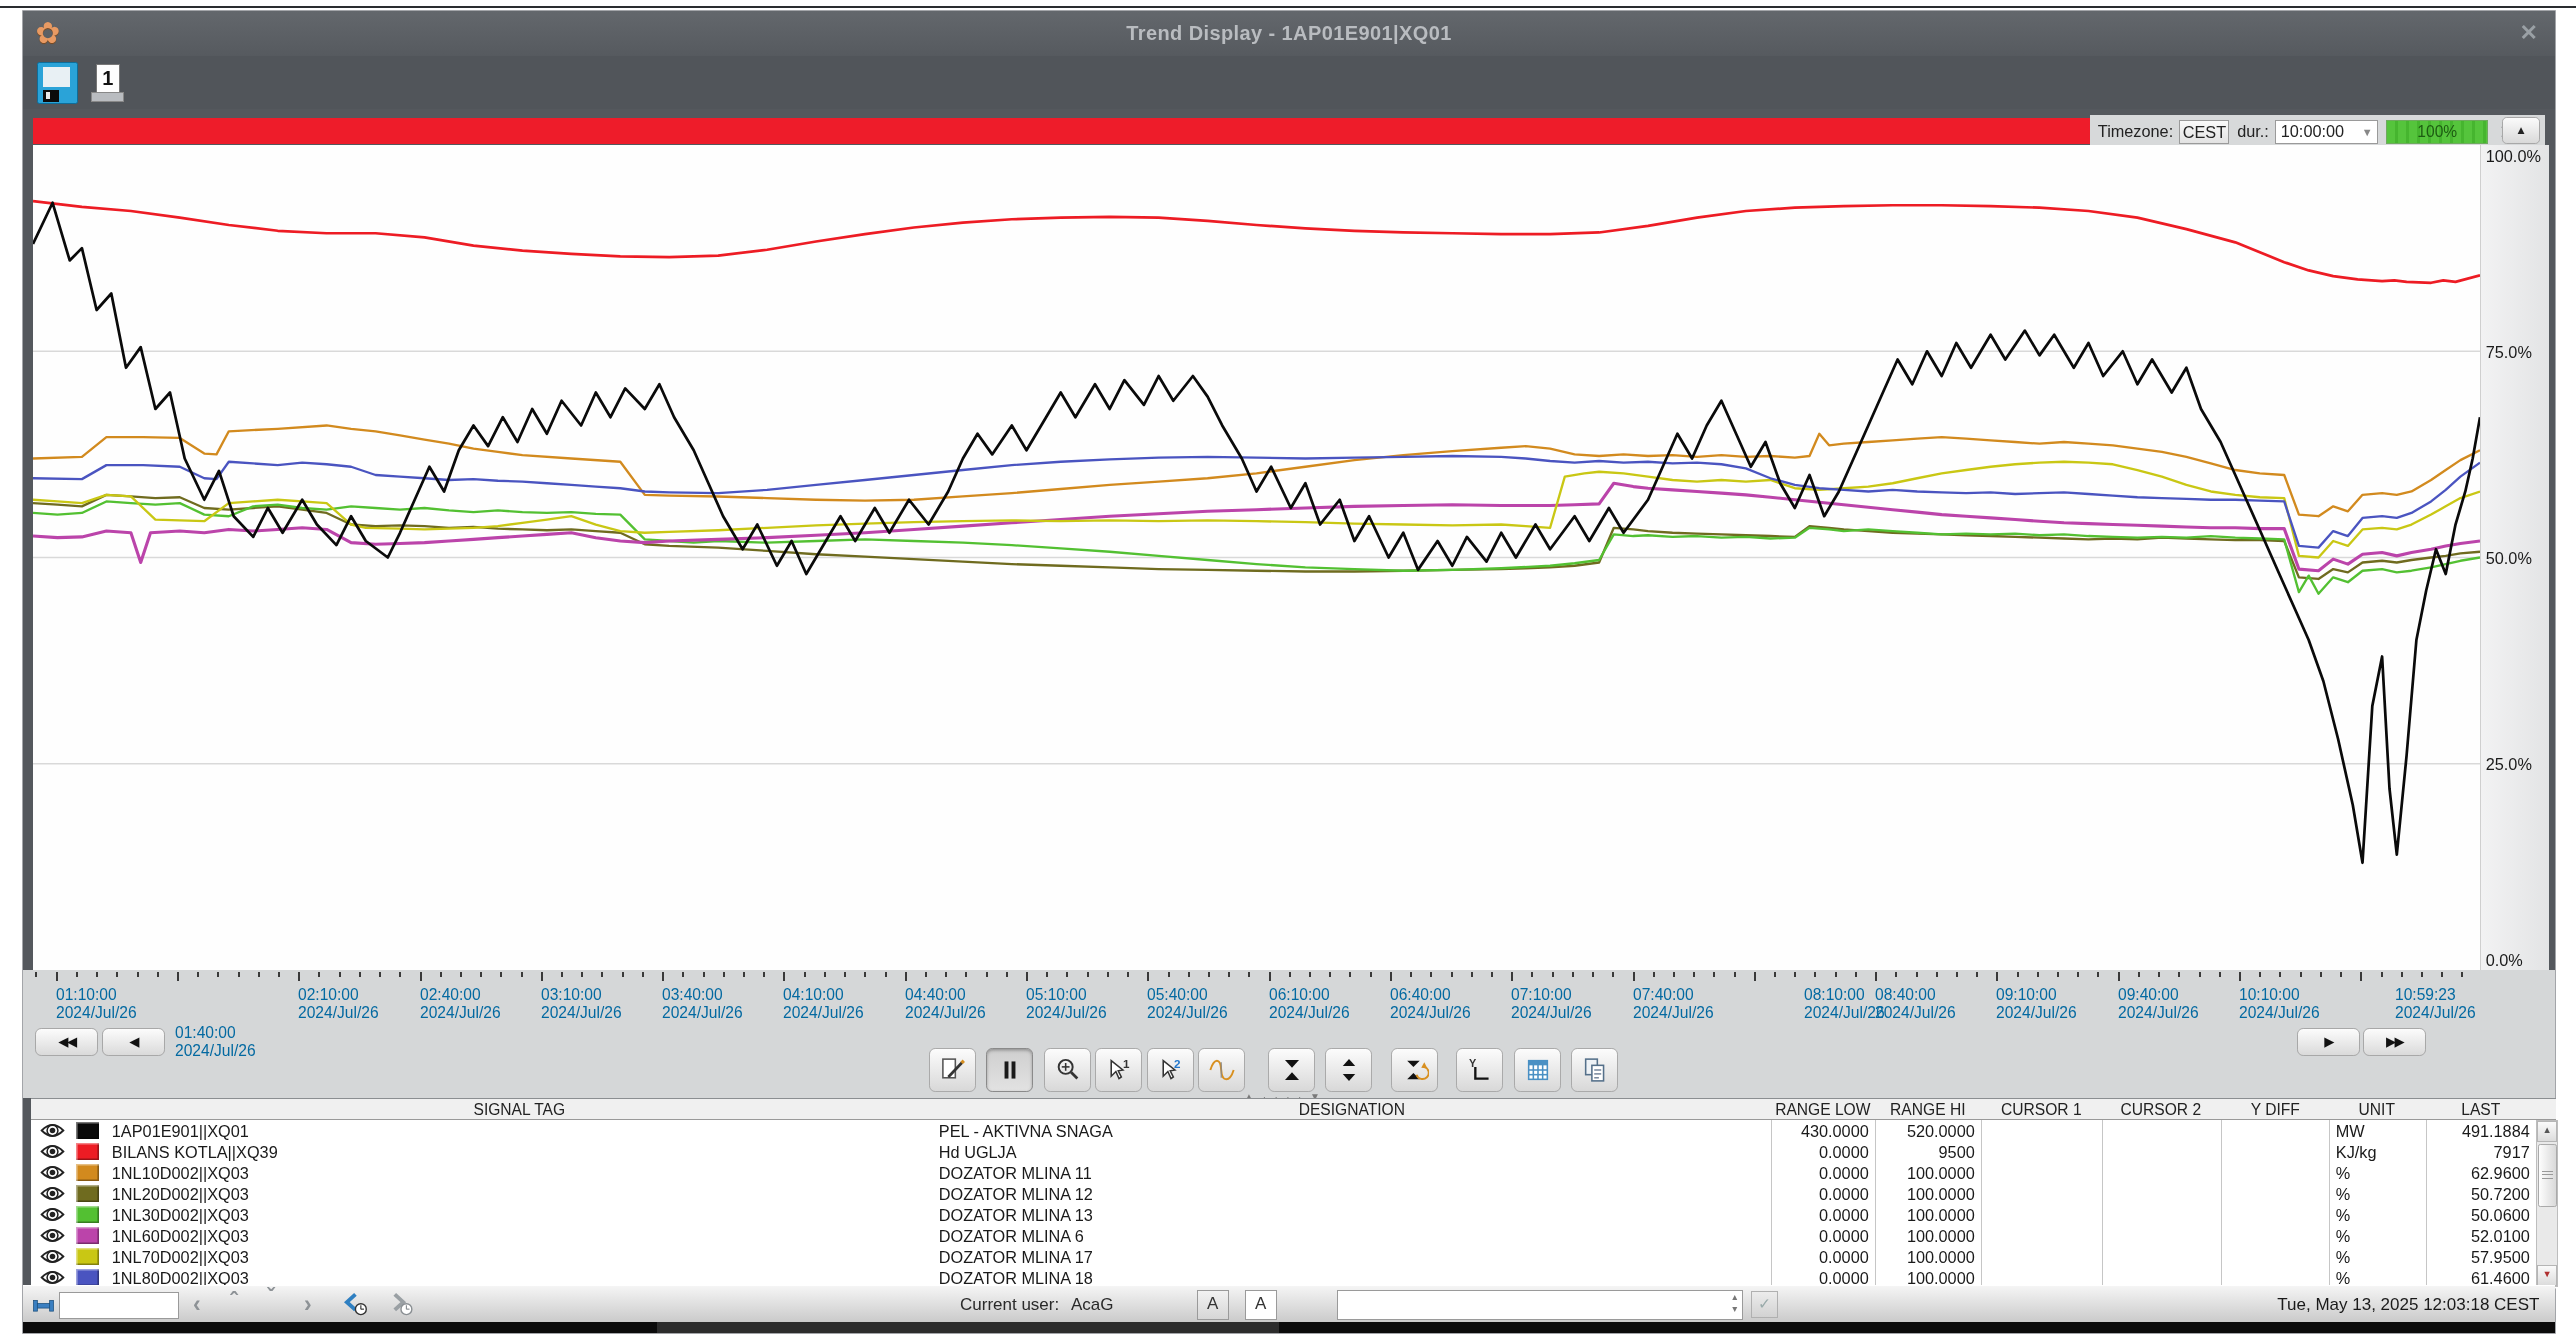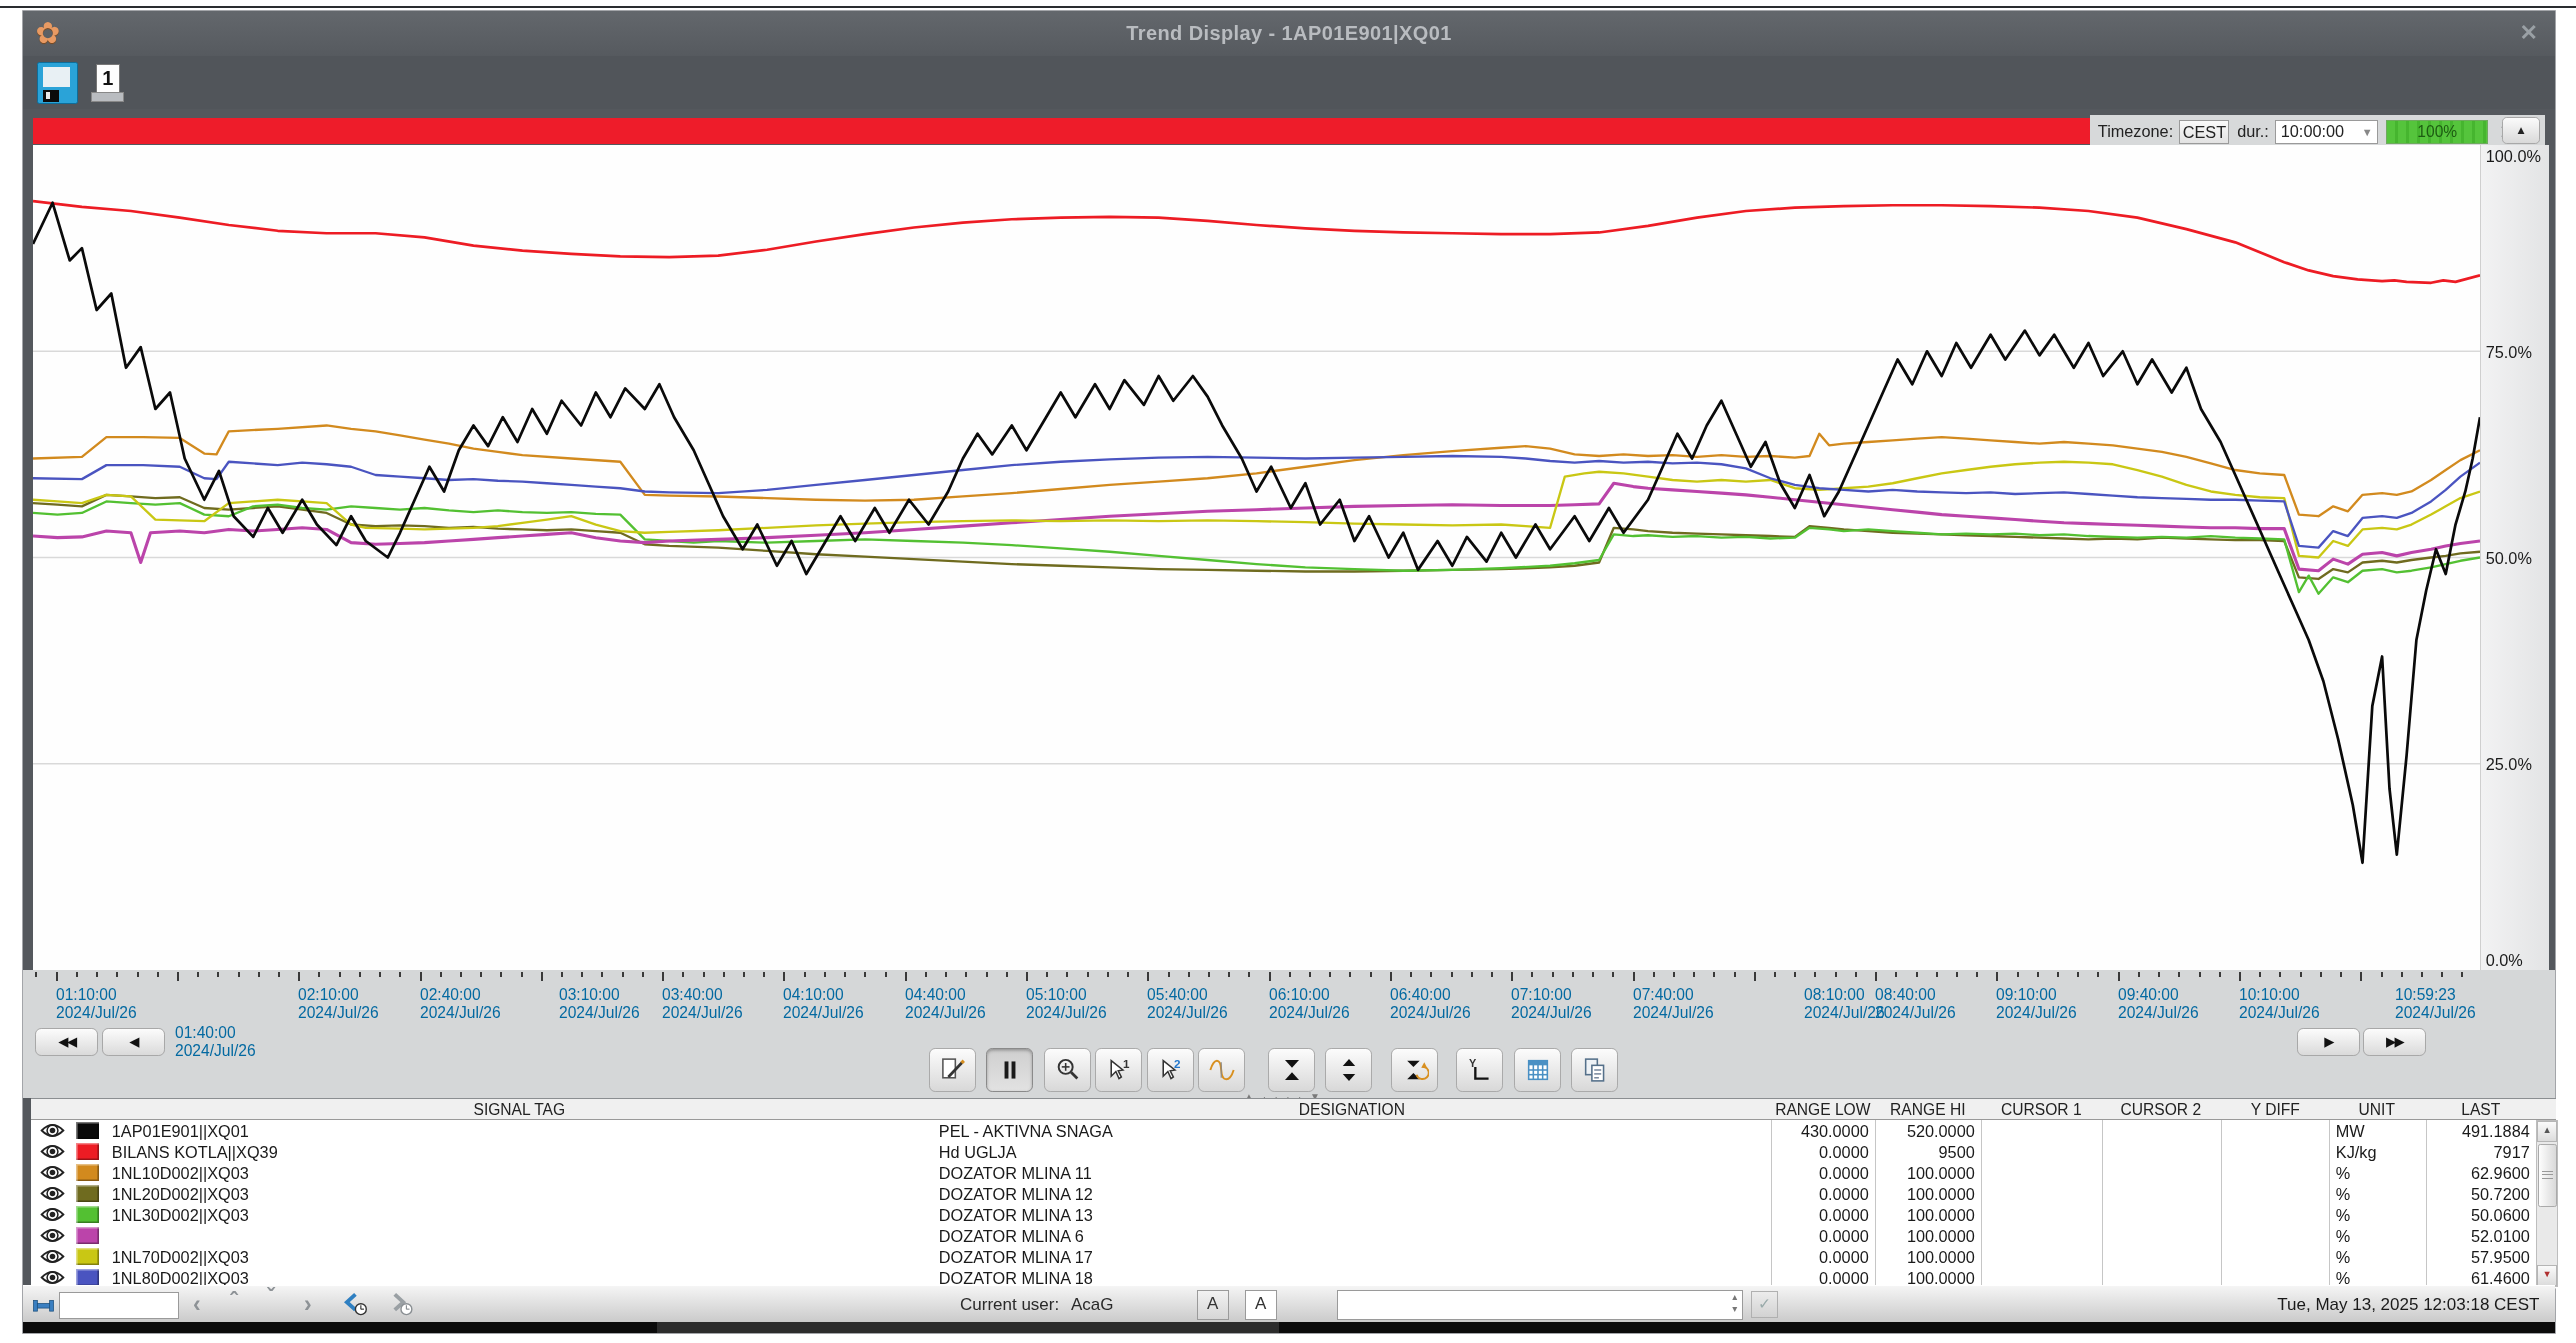--- a/index.html
+++ b/index.html
@@ -278,21 +278,21 @@
           <div>2024/Jul/26</div>
         </div>
         <div class="xlab" style="left: 275px;">
           <div>02:10:00</div>
           <div>2024/Jul/26</div>
         </div>
         <div class="xlab" style="left: 397px;">
           <div>02:40:00</div>
           <div>2024/Jul/26</div>
         </div>
-        <div class="xlab" style="left: 536px;">
+        <div class="xlab" style="left: 518px;">
           <div>03:10:00</div>
           <div>2024/Jul/26</div>
         </div>
         <div class="xlab" style="left: 639px;">
           <div>03:40:00</div>
           <div>2024/Jul/26</div>
         </div>
         <div class="xlab" style="left: 760px;">
           <div>04:10:00</div>
           <div>2024/Jul/26</div>
@@ -583,20 +583,21 @@
           <div class="vline" style="left: 2395px;"></div>
           <div class="vline" style="left: 2505px;"></div>
         </div>
         <div class="trow" style="top: 126px;">
           <svg width="25" height="17" class="eye" viewBox="0 0 32 22">
             <path d="M2 11 Q16 -3 30 11 Q16 25 2 11 Z" fill="none" stroke="#222" stroke-width="2.4"></path>
             <circle cx="16" cy="11" r="7" fill="none" stroke="#222" stroke-width="2"></circle>
             <circle cx="16" cy="11" r="3.6" fill="#222"></circle>
           </svg>
           <div class="swatch" style="background: rgb(187, 68, 170);"></div>
+          <div class="cell" style="left: 81px; width: 815px;">1NL60D002||XQ03</div>
           <div class="cell" style="left: 908px; width: 826px;">DOZATOR MLINA 6</div>
           <div class="cell num" style="left: 1746px; width: 92px;">0.0000</div>
           <div class="cell num" style="left: 1851px; width: 93px;">100.0000</div>
           <div class="cell num" style="left: 1956px; width: 109px;"></div>
           <div class="cell num" style="left: 2078px; width: 106px;"></div>
           <div class="cell" style="left: 2196px; width: 96px;"></div>
           <div class="cell" style="left: 2305px; width: 84px;">%</div>
           <div class="cell num" style="left: 2401px; width: 98px;">52.0100</div>
           <div class="vline" style="left: 1740px;"></div>
           <div class="vline" style="left: 1844px;"></div>

